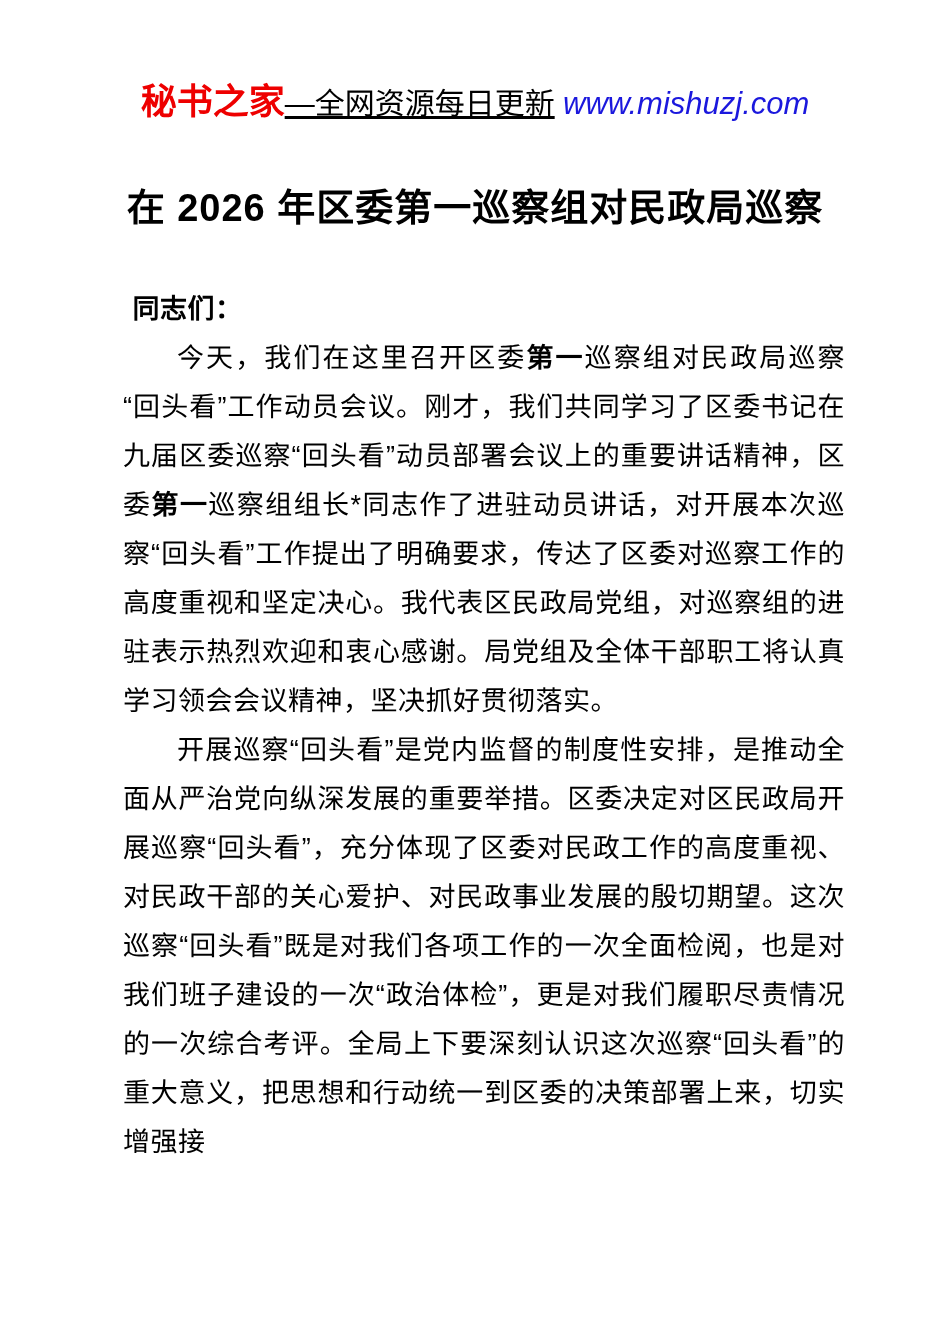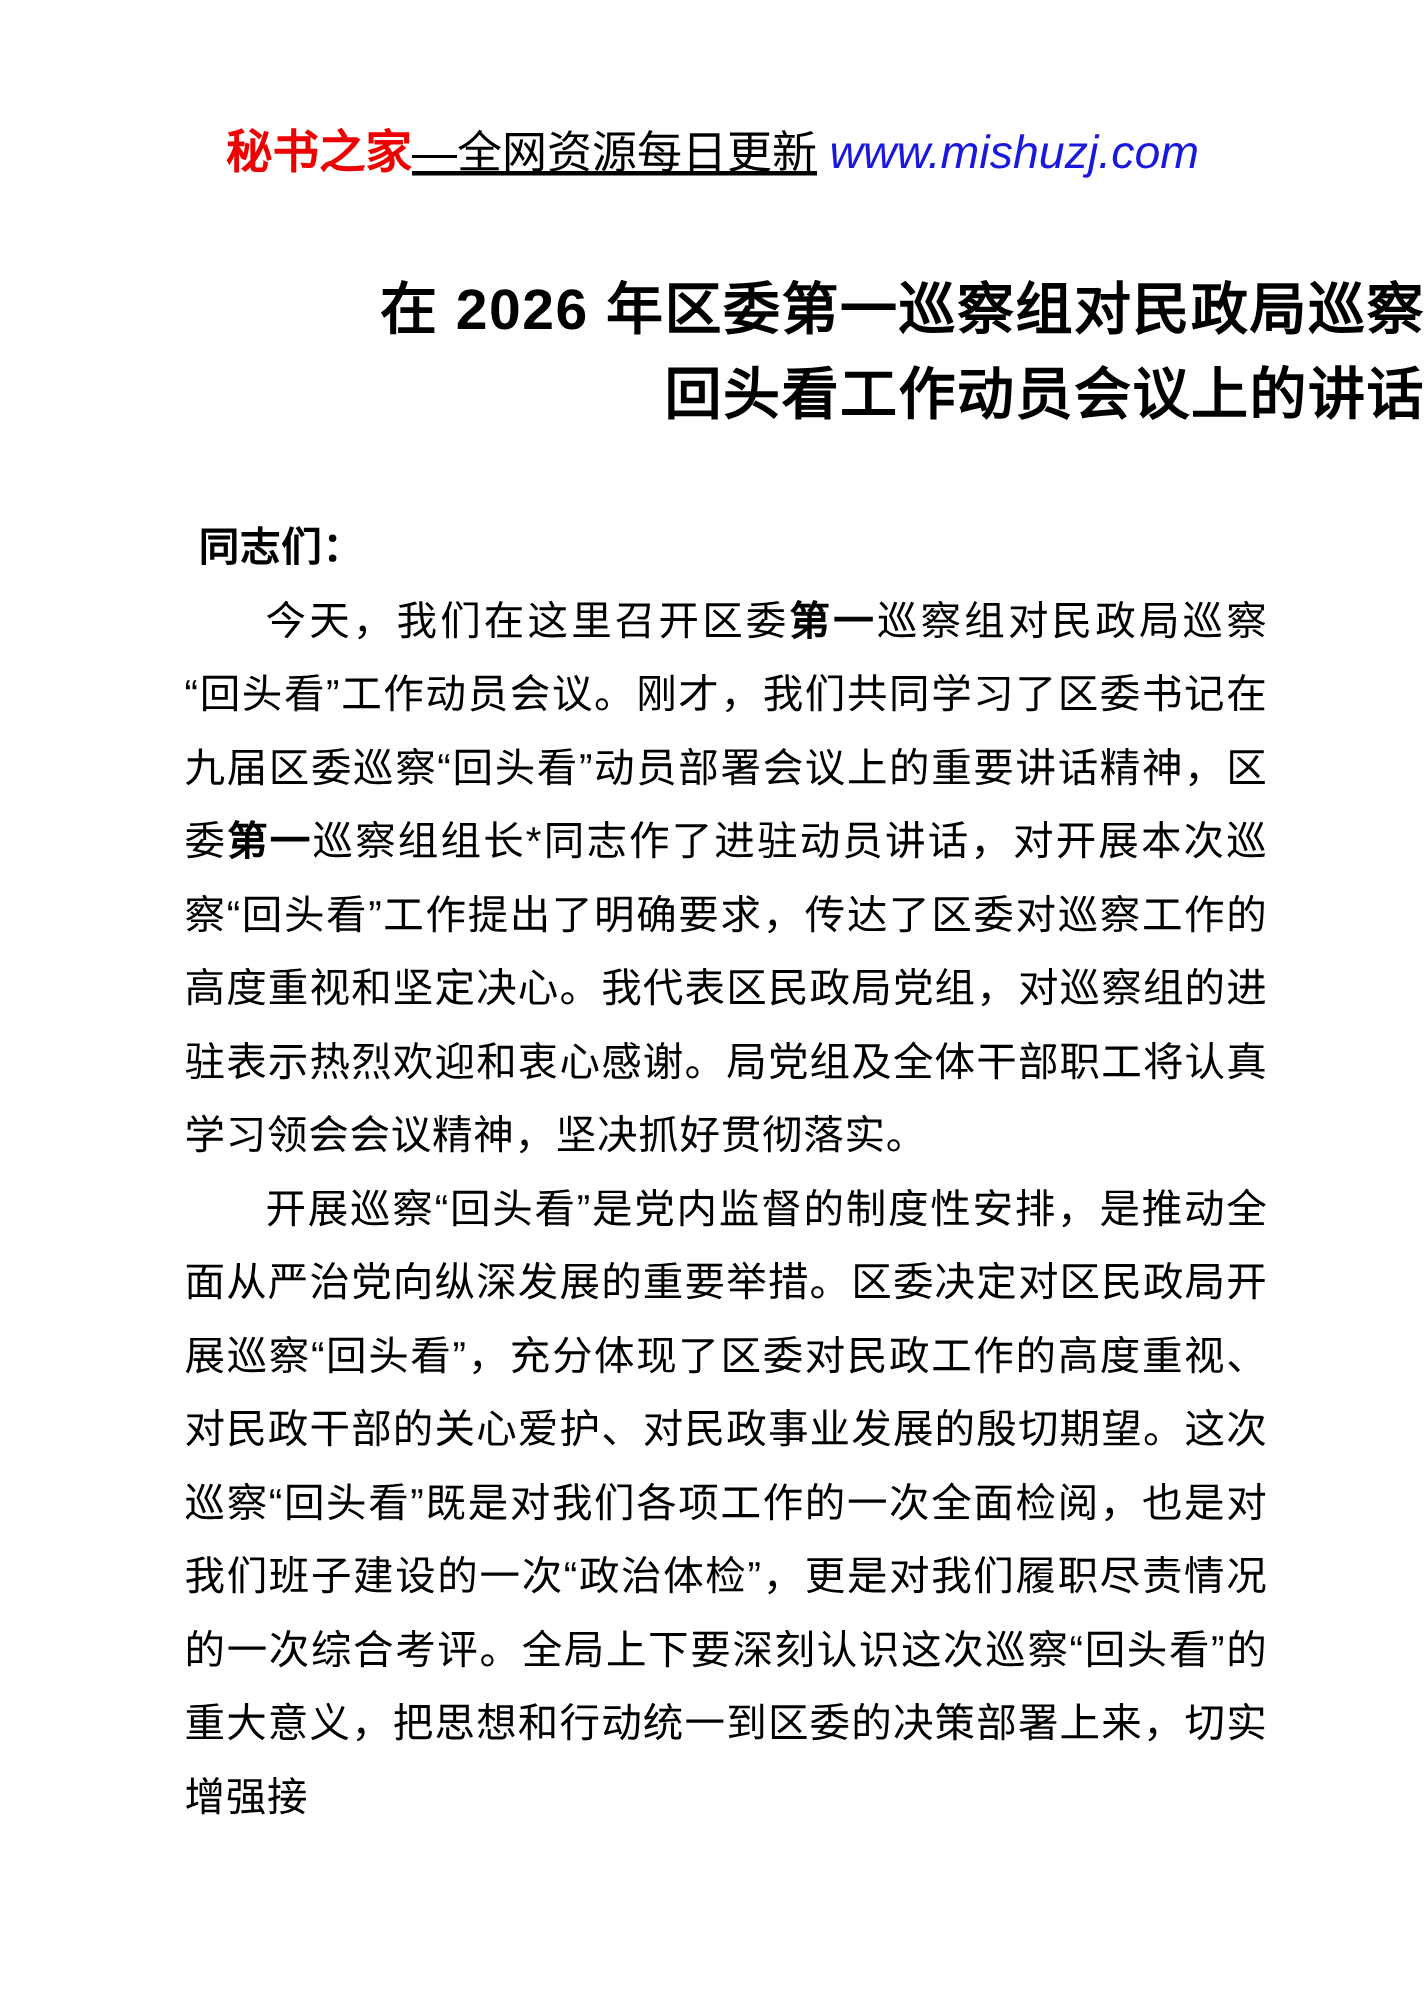--- a/index.html
+++ b/index.html
@@ -13,27 +13,27 @@
   }
   .page { width: 950px; height: 1344px; position: relative; }
 
   .site-header {
     padding-top: 84px;
     text-align: center;
     font-size: 30px;
     line-height: 36px;
     white-space: nowrap;
   }
-  .site-header .brand { font-weight: bold; font-size: 31px; }
+  .site-header .brand { font-weight: bold; font-size: 36px; }
   .site-header .tagline { font-weight: 500; text-decoration: underline; }
   .site-header .url { font-size: 31px; }
 
   .doc-title {
     margin-top: 58px;
-    text-align: right;
+    text-align: center;
     font-size: 38px;
     line-height: 57px;
     font-weight: 600;
     letter-spacing: 1px;
   }
   .doc-title .bold { font-weight: 900; }
 
   .content {
     margin: 48px 105px 0 123px;
     font-size: 27px;
@@ -51,21 +51,20 @@
 <body>
 
 <div class="page">
 
   <div class="site-header"><span class="brand" style="color: rgb(238, 0, 0);">秘书之家</span><span class="tagline" style="color: rgb(0, 0, 0);">—全网资源每日更新</span>
     <span class="url" style="color: rgb(27, 24, 221); font-style: italic;">www.mishuzj.com</span>
   </div>
 
   <div class="doc-title">
     <div><span>在 2026 年区委</span><span class="bold">第一</span><span>巡察组对民政局巡察</span></div>
-    <div><span>回头看工作动员会议上的讲话</span></div>
   </div>
 
   <div class="content">
     <p class="salutation">同志们：</p>
     <div>
         <p class="para"><span>今天，我们在这里召开区委</span><span class="bold">第一</span><span>巡察组对民政局巡察“回头看”工作动员会议。刚才，我们共同学习了区委书记在九届区委巡察“回头看”动员部署会议上的重要讲话精神，区委</span><span class="bold">第一</span><span>巡察组组长*同志作了进驻动员讲话，对开展本次巡察“回头看”工作提出了明确要求，传达了区委对巡察工作的高度重视和坚定决心。我代表区民政局党组，对巡察组的进驻表示热烈欢迎和衷心感谢。局党组及全体干部职工将认真学习领会会议精神，坚决抓好贯彻落实。</span></p>
         <p class="para"><span>开展巡察“回头看”是党内监督的制度性安排，是推动全面从严治党向纵深发展的重要举措。区委决定对区民政局开展巡察“回头看”，充分体现了区委对民政工作的高度重视、对民政干部的关心爱护、对民政事业发展的殷切期望。这次巡察“回头看”既是对我们各项工作的一次全面检阅，也是对我们班子建设的一次“政治体检”，更是对我们履职尽责情况的一次综合考评。全局上下要深刻认识这次巡察“回头看”的重大意义，把思想和行动统一到区委的决策部署上来，切实增强接</span></p>
       </div>
   </div>
 

